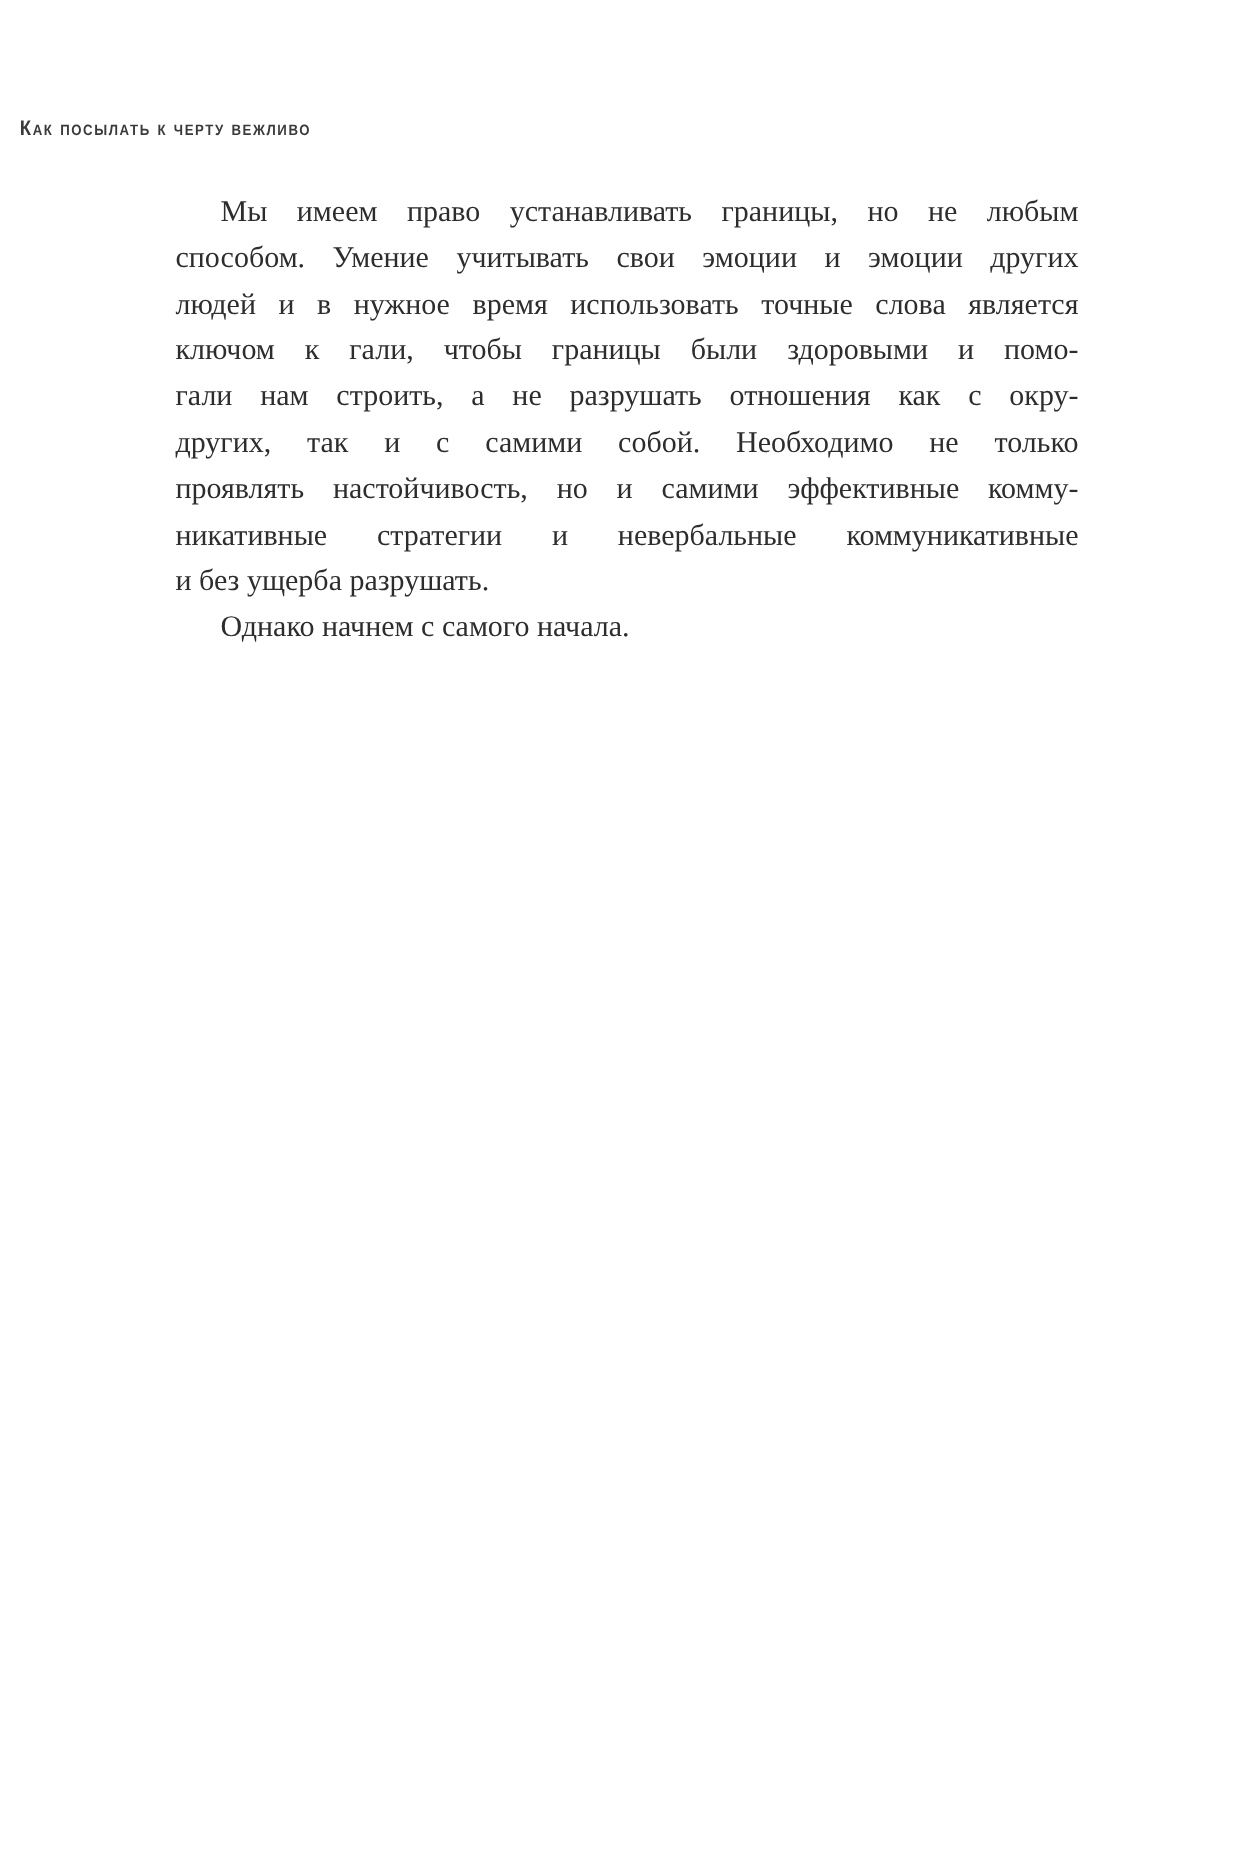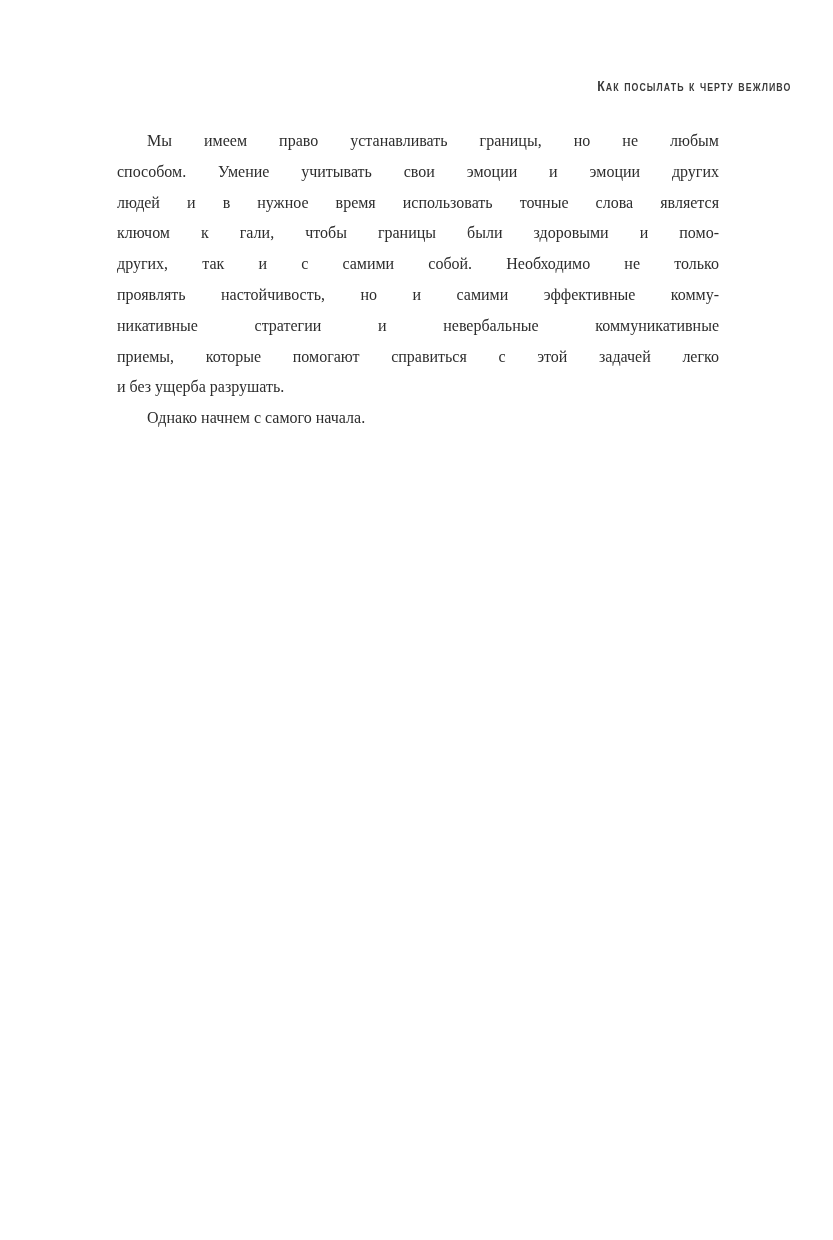--- a/index.html
+++ b/index.html
@@ -12,42 +12,41 @@
     width: 833px;
     height: 1240px;
     background: #ffffff;
     overflow: hidden;
   }
   .running-header {
     position: absolute;
     top: 77px;
     left: 0;
     width: 757px;
-    text-align: right;
-    padding-left: 48px;
+    text-align: left;
   }
   .running-title {
     display: inline-block;
     font-family: "Liberation Sans", sans-serif;
     font-weight: 700;
     font-size: 14px;
     letter-spacing: 1.2px;
     color: #3a3a3a;
     font-variant: small-caps;
     transform: scaleX(0.88);
     transform-origin: center;
     white-space: nowrap;
   }
   .text-block {
     position: absolute;
     left: 117px;
     top: 126px;
     width: 602px;
     font-family: "Liberation Serif", serif;
-    font-size: 16px;
+    font-size: 20px;
     line-height: 30.8px;
     color: #2d2d2d;
   }
   .line {
     text-align: justify;
     text-align-last: justify;
   }
   .line.last {
     text-align-last: left;
   }
@@ -62,21 +61,21 @@
 
   <div class="running-header">
     <span class="running-title">Как посылать к черту вежливо</span>
   </div>
 
   <div class="text-block">
     <div class="line indent">Мы имеем право устанавливать границы, но не любым</div>
     <div class="line">способом. Умение учитывать свои эмоции и эмоции других</div>
     <div class="line">людей и в нужное время использовать точные слова является</div>
     <div class="line">ключом к гали, чтобы границы были здоровыми и помо-</div>
+    <div class="line">гали нам строить, а не разрушать отношения как с окру-</div>
     <div class="line">других, так и с самими собой. Необходимо не только</div>
     <div class="line">проявлять настойчивость, но и самими эффективные комму-</div>
     <div class="line">никативные стратегии и невербальные коммуникативные</div>
-    <div class="line">приемы, которые помогают справиться с этой задачей легко</div>
     <div class="line last">и без ущерба разрушать.</div>
     <div class="line last indent">Однако начнем с самого начала.</div>
   </div>
 
 </div>
 
 </body></html>

